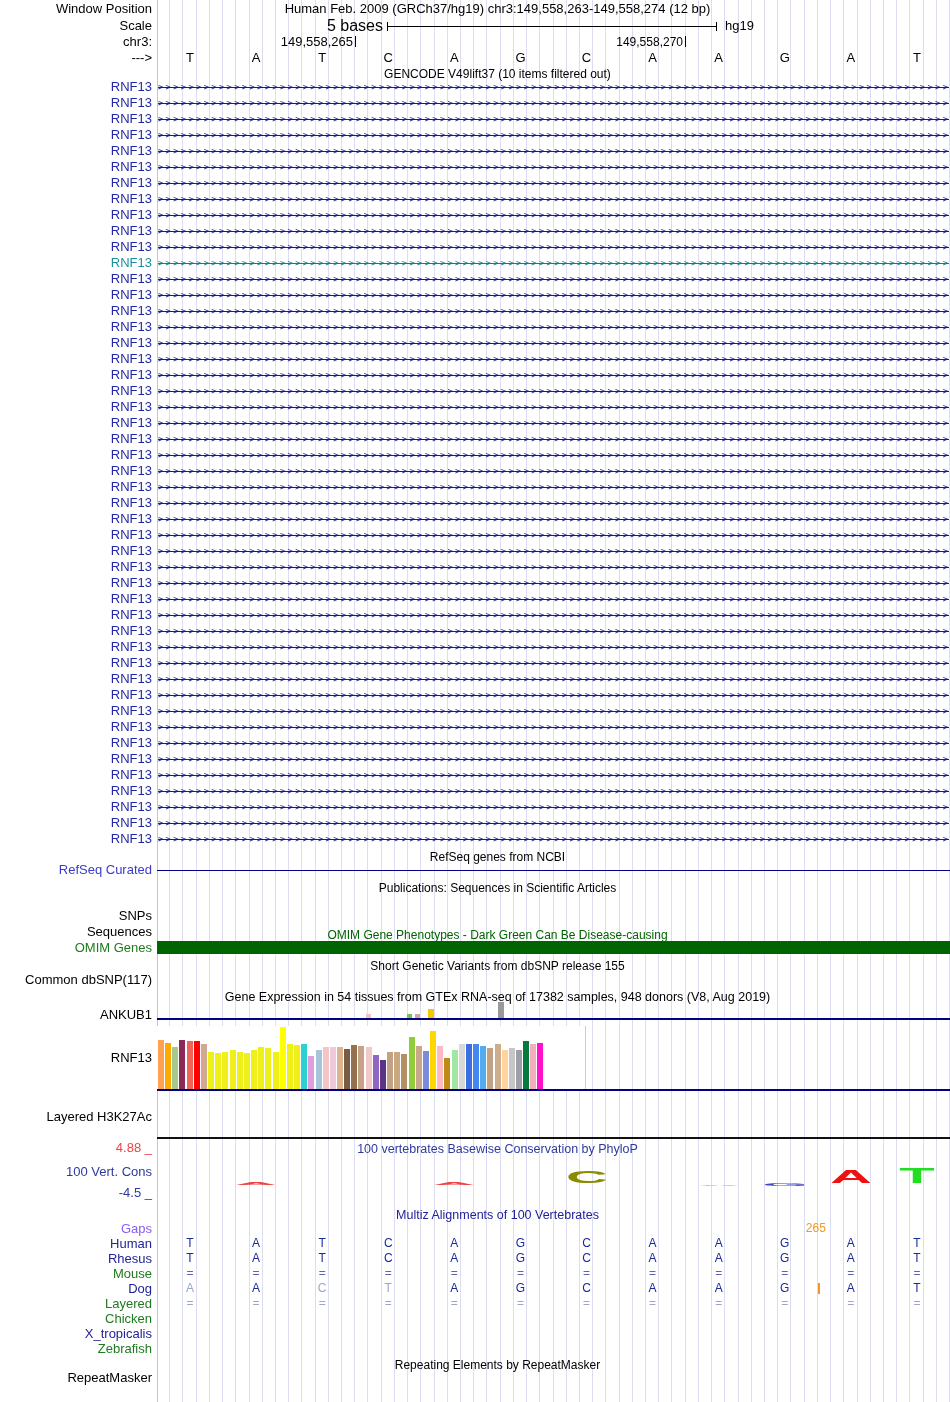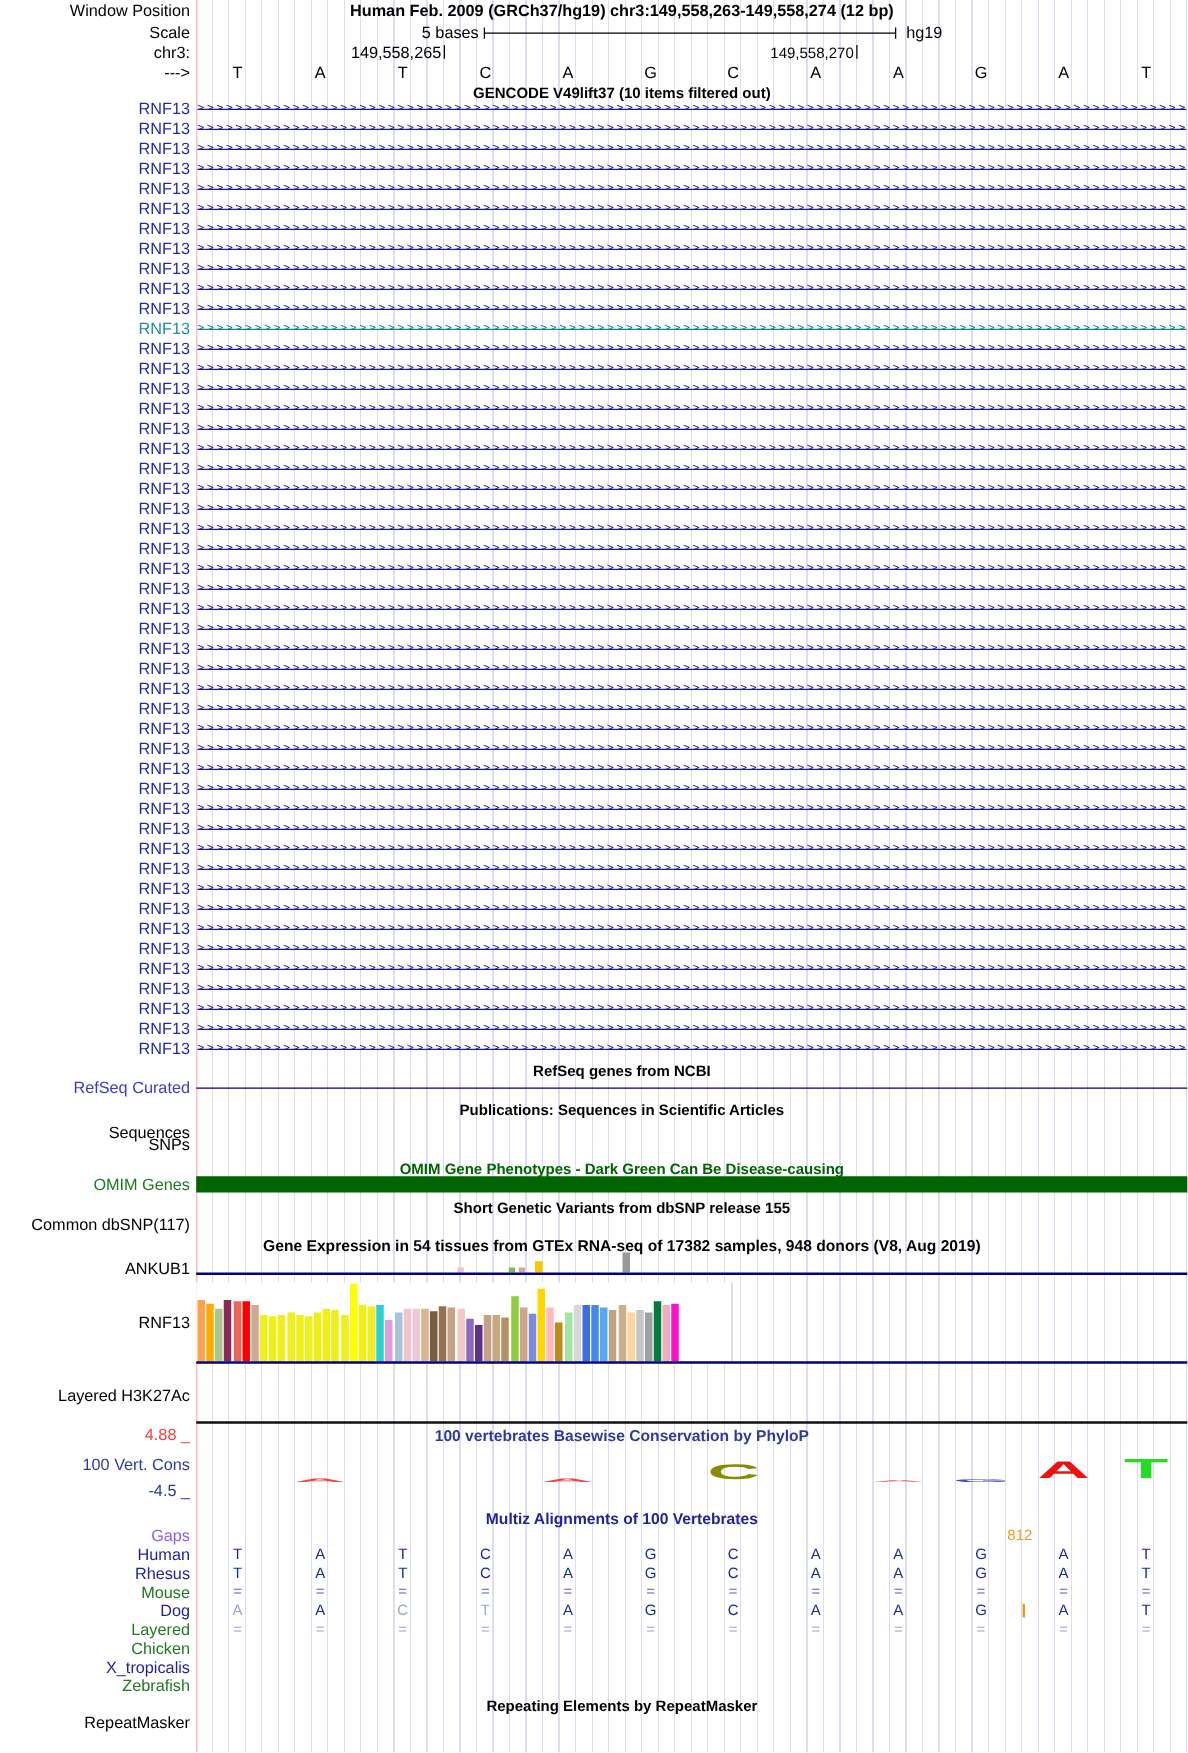--- a/index.html
+++ b/index.html
@@ -3,21 +3,21 @@
 <meta charset="utf-8">
 <style>
   * { margin:0; padding:0; box-sizing:border-box; }
   body { background:#ffffff; font-family:"Liberation Sans", sans-serif; }
   #browser { position:relative; width:950px; height:1402px; background:#fff; overflow:hidden; }
 
   .abs { position:absolute; }
   .gutter-label { position:absolute; left:0; width:152px; text-align:right;
                   font-size:13px; color:#000; line-height:16px; white-space:nowrap; }
   .track-title { position:absolute; left:157px; width:681px; text-align:center;
-                 font-size:12px; color:#000; line-height:14px; white-space:nowrap;font-weight:bold; }
+                 font-size:12px; color:#000; line-height:14px; white-space:nowrap; }
 
   .gridlines { position:absolute; left:157px; top:0; width:793px; height:1402px;
                background:repeating-linear-gradient(to right,
                  transparent 0px, transparent 12.217px,
                  #dcdcf2 12.217px, #dcdcf2 13.217px); }
   .pink-line { position:absolute; left:157px; top:0; width:1px; height:1402px; background:#ffb0b0; }
 
   .scale-line { position:absolute; height:9px; border-left:1px solid #000; border-right:1px solid #000; }
   .scale-line .mid { position:absolute; left:0; top:4px; width:100%; height:1px; background:#000; }
   .pos-tick { position:absolute; width:1px; height:11px; background:#000; }
@@ -51,21 +51,21 @@
 
 <div id="browser">
 
   <div class="gridlines"></div>
   <div class="pink-line"></div>
 
   <div class="gutter-label" style="top:1px;">Window Position</div>
   <div class="track-title" style="top:2px; font-size:13px;">Human Feb. 2009 (GRCh37/hg19)   chr3:149,558,263-149,558,274 (12 bp)</div>
 
   <div class="gutter-label" style="top:18px;">Scale</div>
-  <div class="abs" style="top:18px; left:233px; width:150px; text-align:right; font-size:13px; line-height:16px;">5 bases</div>
+  <div class="abs" style="top:18px; left:233px; width:150px; text-align:right; font-size:16px; line-height:16px;">5 bases</div>
   <div class="scale-line" style="left:387px; top:22px; width:330px;">
       <div class="mid"></div>
     </div>
   <div class="abs" style="top:18px; left:725px; font-size:13px; line-height:16px;">hg19</div>
 
   <div class="gutter-label" style="top:34px;">chr3:</div>
   <div class="abs" style="top:34px; left:203px; width:150px; text-align:right; font-size:13px; line-height:16px;">149,558,265</div>
   <div class="pos-tick" style="left:355px; top:36px;"></div>
   <div class="abs" style="top:34px; left:533px; width:150px; text-align:right; font-size:12px; line-height:16px;">149,558,270</div>
   <div class="pos-tick" style="left:685px; top:36px;"></div>
@@ -185,21 +185,21 @@
       <div class="gene-row" style="top: 815px;">&gt;&gt;&gt;&gt;&gt;&gt;&gt;&gt;&gt;&gt;&gt;&gt;&gt;&gt;&gt;&gt;&gt;&gt;&gt;&gt;&gt;&gt;&gt;&gt;&gt;&gt;&gt;&gt;&gt;&gt;&gt;&gt;&gt;&gt;&gt;&gt;&gt;&gt;&gt;&gt;&gt;&gt;&gt;&gt;&gt;&gt;&gt;&gt;&gt;&gt;&gt;&gt;&gt;&gt;&gt;&gt;&gt;&gt;&gt;&gt;&gt;&gt;&gt;&gt;&gt;&gt;&gt;&gt;&gt;&gt;&gt;&gt;&gt;&gt;&gt;&gt;&gt;&gt;&gt;&gt;&gt;&gt;&gt;&gt;&gt;&gt;&gt;&gt;&gt;&gt;&gt;&gt;&gt;&gt;&gt;&gt;&gt;&gt;&gt;&gt;&gt;&gt;&gt;&gt;&gt;&gt;&gt;&gt;&gt;&gt;</div>
       <div class="gene-label" style="top: 831px;">RNF13</div>
       <div class="gene-row" style="top: 831px;">&gt;&gt;&gt;&gt;&gt;&gt;&gt;&gt;&gt;&gt;&gt;&gt;&gt;&gt;&gt;&gt;&gt;&gt;&gt;&gt;&gt;&gt;&gt;&gt;&gt;&gt;&gt;&gt;&gt;&gt;&gt;&gt;&gt;&gt;&gt;&gt;&gt;&gt;&gt;&gt;&gt;&gt;&gt;&gt;&gt;&gt;&gt;&gt;&gt;&gt;&gt;&gt;&gt;&gt;&gt;&gt;&gt;&gt;&gt;&gt;&gt;&gt;&gt;&gt;&gt;&gt;&gt;&gt;&gt;&gt;&gt;&gt;&gt;&gt;&gt;&gt;&gt;&gt;&gt;&gt;&gt;&gt;&gt;&gt;&gt;&gt;&gt;&gt;&gt;&gt;&gt;&gt;&gt;&gt;&gt;&gt;&gt;&gt;&gt;&gt;&gt;&gt;&gt;&gt;&gt;&gt;&gt;&gt;&gt;&gt;</div>
     </div>
 
   <div class="track-title" style="top:850px;">RefSeq genes from NCBI</div>
   <div class="gutter-label" style="top:862px; color:#3a3acf;">RefSeq Curated</div>
   <div class="hline" style="top:870px; height:1px; background:#000080;"></div>
 
   <div class="track-title" style="top:881px;">Publications: Sequences in Scientific Articles</div>
-  <div class="gutter-label" style="top:898px;">Sequences</div>
+  <div class="gutter-label" style="top:924px;">Sequences</div>
   <div class="gutter-label" style="top:908px;">SNPs</div>
 
   <div class="track-title" style="top:928px; color:#006400;">OMIM Gene Phenotypes - Dark Green Can Be Disease-causing</div>
   <div class="gutter-label" style="top:940px; color:#1f7a1f;">OMIM Genes</div>
   <div class="hline" style="top:941px; height:13px; background:#006400;"></div>
 
   <div class="track-title" style="top:959px;">Short Genetic Variants from dbSNP release 155</div>
   <div class="gutter-label" style="top:972px;">Common dbSNP(117)</div>
 
   <div class="track-title" style="top:990px; font-size:12.5px;">Gene Expression in 54 tissues from GTEx RNA-seq of 17382 samples, 948 donors (V8, Aug 2019)</div>
@@ -286,21 +286,21 @@
       <div class="cons-letter" style="left: 553.542px; top: 1146px; color: rgb(139, 139, 0); transform: scale(1.45, 0.42); transform-origin: 50% 100%;">C</div>
       <div class="cons-letter" style="left: 685.708px; top: 1146px; color: rgb(238, 119, 119); transform: scale(1.45, 0.06); transform-origin: 50% 100%;">A</div>
       <div class="cons-letter" style="left: 751.792px; top: 1146px; color: rgb(68, 68, 204); transform: scale(1.45, 0.08); transform-origin: 50% 100%;">G</div>
       <div class="cons-letter" style="left: 817.875px; top: 1146px; color: rgb(238, 17, 17); transform: scale(1.45, 0.48); transform-origin: 50% 100%;">A</div>
       <div class="cons-letter" style="left: 883.958px; top: 1146px; color: rgb(34, 221, 34); transform: scale(1.45, 0.55); transform-origin: 50% 100%;">T</div>
     </div>
 
   <div class="track-title" style="top:1208px; color:#22229a; font-size:12.5px;">Multiz Alignments of 100 Vertebrates</div>
   <div id="multiz-rows">
       <div class="mz-label" style="top: 1221px; color: #8b5cf6;">Gaps</div>
-      <div class="abs" style="top: 1221px; left: 805.833px; font-size: 12px; line-height: 15px; color: rgb(238, 153, 34);">812</div>
+      <div class="abs" style="top: 1221px; left: 805.833px; font-size: 12px; line-height: 15px; color: rgb(238, 153, 34);">265</div>
       <div class="mz-label" style="top: 1236px; color: rgb(34, 34, 154);">Human</div>
       <div class="mz-cell" style="top: 1236px; left: 157.042px; color: rgb(27, 42, 154);">T</div>
       <div class="mz-cell" style="top: 1236px; left: 223.125px; color: rgb(27, 42, 154);">A</div>
       <div class="mz-cell" style="top: 1236px; left: 289.208px; color: rgb(27, 42, 154);">T</div>
       <div class="mz-cell" style="top: 1236px; left: 355.292px; color: rgb(27, 42, 154);">C</div>
       <div class="mz-cell" style="top: 1236px; left: 421.375px; color: rgb(27, 42, 154);">A</div>
       <div class="mz-cell" style="top: 1236px; left: 487.458px; color: rgb(27, 42, 154);">G</div>
       <div class="mz-cell" style="top: 1236px; left: 553.542px; color: rgb(27, 42, 154);">C</div>
       <div class="mz-cell" style="top: 1236px; left: 619.625px; color: rgb(27, 42, 154);">A</div>
       <div class="mz-cell" style="top: 1236px; left: 685.708px; color: rgb(27, 42, 154);">A</div>

